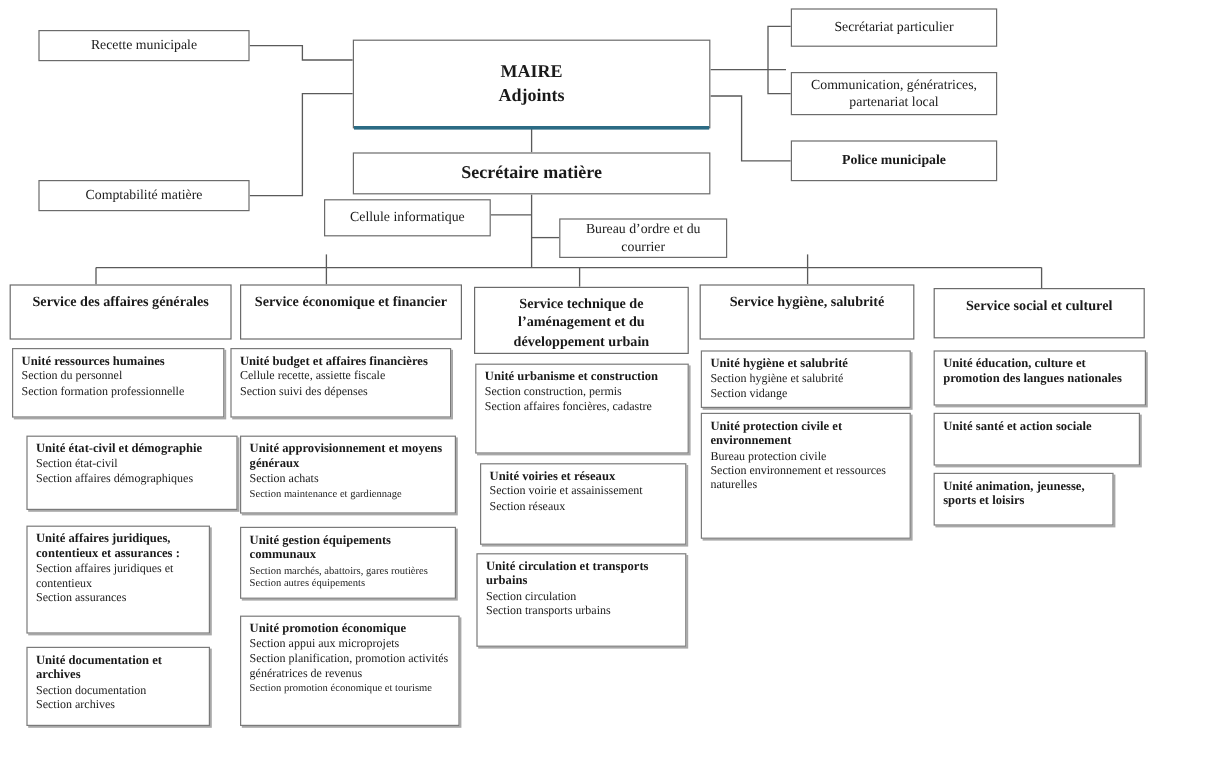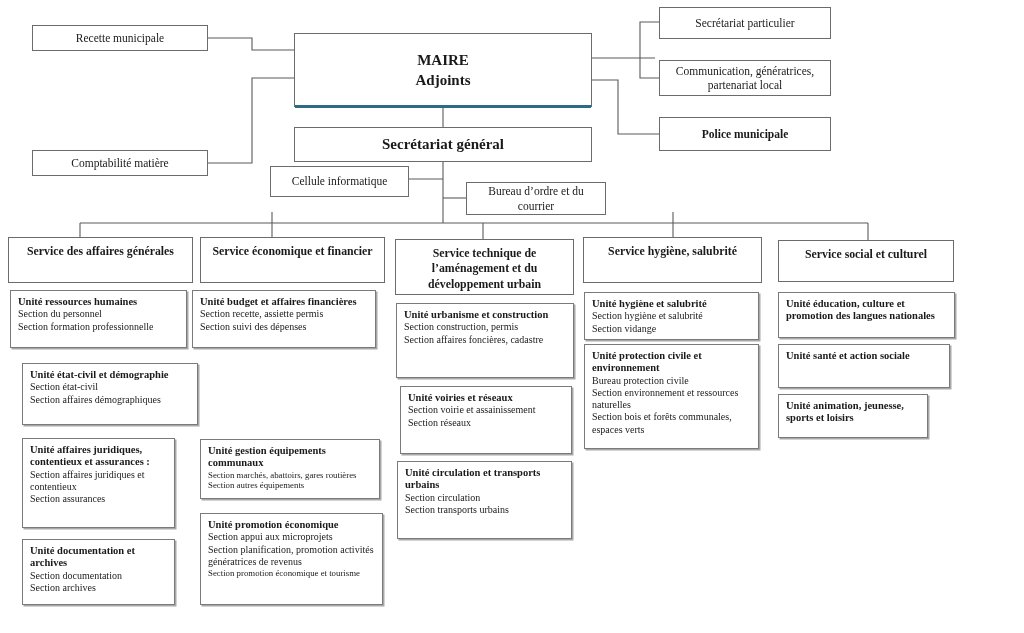--- a/index.html
+++ b/index.html
@@ -131,21 +131,21 @@
   <div class="box ctr pad" style="left:659px;top:60px;width:172px;height:36px;">
     <span class="t-lbl" style="white-space:pre-line;">Communication, génératrices,
 partenariat local</span>
   </div>
 
   <div class="box ctr pad" style="left:659px;top:117px;width:172px;height:34px;">
     <span class="t-lbl b">Police municipale</span>
   </div>
 
   <div class="box ctr" style="left:294px;top:127px;width:298px;height:35px;">
-    <span class="sg-lbl">Secrétariat général</span>
+    <span class="sg-lbl">Secrétaire matière</span>
   </div>
 
   <div class="box ctr pad" style="left:270px;top:166px;width:139px;height:31px;">
     <span class="t-lbl">Cellule informatique</span>
   </div>
 
   <div class="box ctr pad" style="left:466px;top:182px;width:140px;height:33px;">
     <span class="t-lbl">Bureau d’ordre et du courrier</span>
   </div>
 
@@ -188,24 +188,29 @@
   </div>
 
   <div class="unit" style="left:22px;top:539px;width:153px;height:66px;">
     <span class="h">Unité documentation et archives</span>
     <span class="s">Section documentation</span>
     <span class="s">Section archives</span>
   </div>
 
   <div class="unit" style="left:192px;top:290px;width:184px;height:58px;">
     <span class="h">Unité budget et affaires financières</span>
-    <span class="s">Section recette, assiette permis</span>
+    <span class="s">Cellule recette, assiette fiscale</span>
     <span class="s">Section suivi des dépenses</span>
   </div>
 
+  <div class="unit" style="left:200px;top:363px;width:180px;height:65px;">
+    <span class="h">Unité approvisionnement et moyens généraux</span>
+    <span class="s">Section achats</span>
+    <span class="s small">Section maintenance et gardiennage</span>
+  </div>
 
   <div class="unit" style="left:200px;top:439px;width:180px;height:60px;">
     <span class="h">Unité gestion équipements communaux</span>
     <span class="s small">Section marchés, abattoirs, gares routières</span>
     <span class="s small">Section autres équipements</span>
   </div>
 
   <div class="unit" style="left:200px;top:513px;width:183px;height:92px;">
     <span class="h">Unité promotion économique</span>
     <span class="s">Section appui aux microprojets</span>
@@ -234,21 +239,20 @@
   <div class="unit" style="left:584px;top:292px;width:175px;height:48px;">
     <span class="h">Unité hygiène et salubrité</span>
     <span class="s">Section hygiène et salubrité</span>
     <span class="s">Section vidange</span>
   </div>
 
   <div class="unit" style="left:584px;top:344px;width:175px;height:105px;">
     <span class="h">Unité protection civile et environnement</span>
     <span class="s">Bureau protection civile</span>
     <span class="s">Section environnement et ressources naturelles</span>
-    <span class="s">Section bois et forêts communales, espaces verts</span>
   </div>
 
   <div class="unit" style="left:778px;top:292px;width:177px;height:46px;">
     <span class="h">Unité éducation, culture et promotion des langues nationales</span>
   </div>
 
   <div class="unit" style="left:778px;top:344px;width:172px;height:44px;">
     <span class="h">Unité santé et action sociale</span>
   </div>
 

